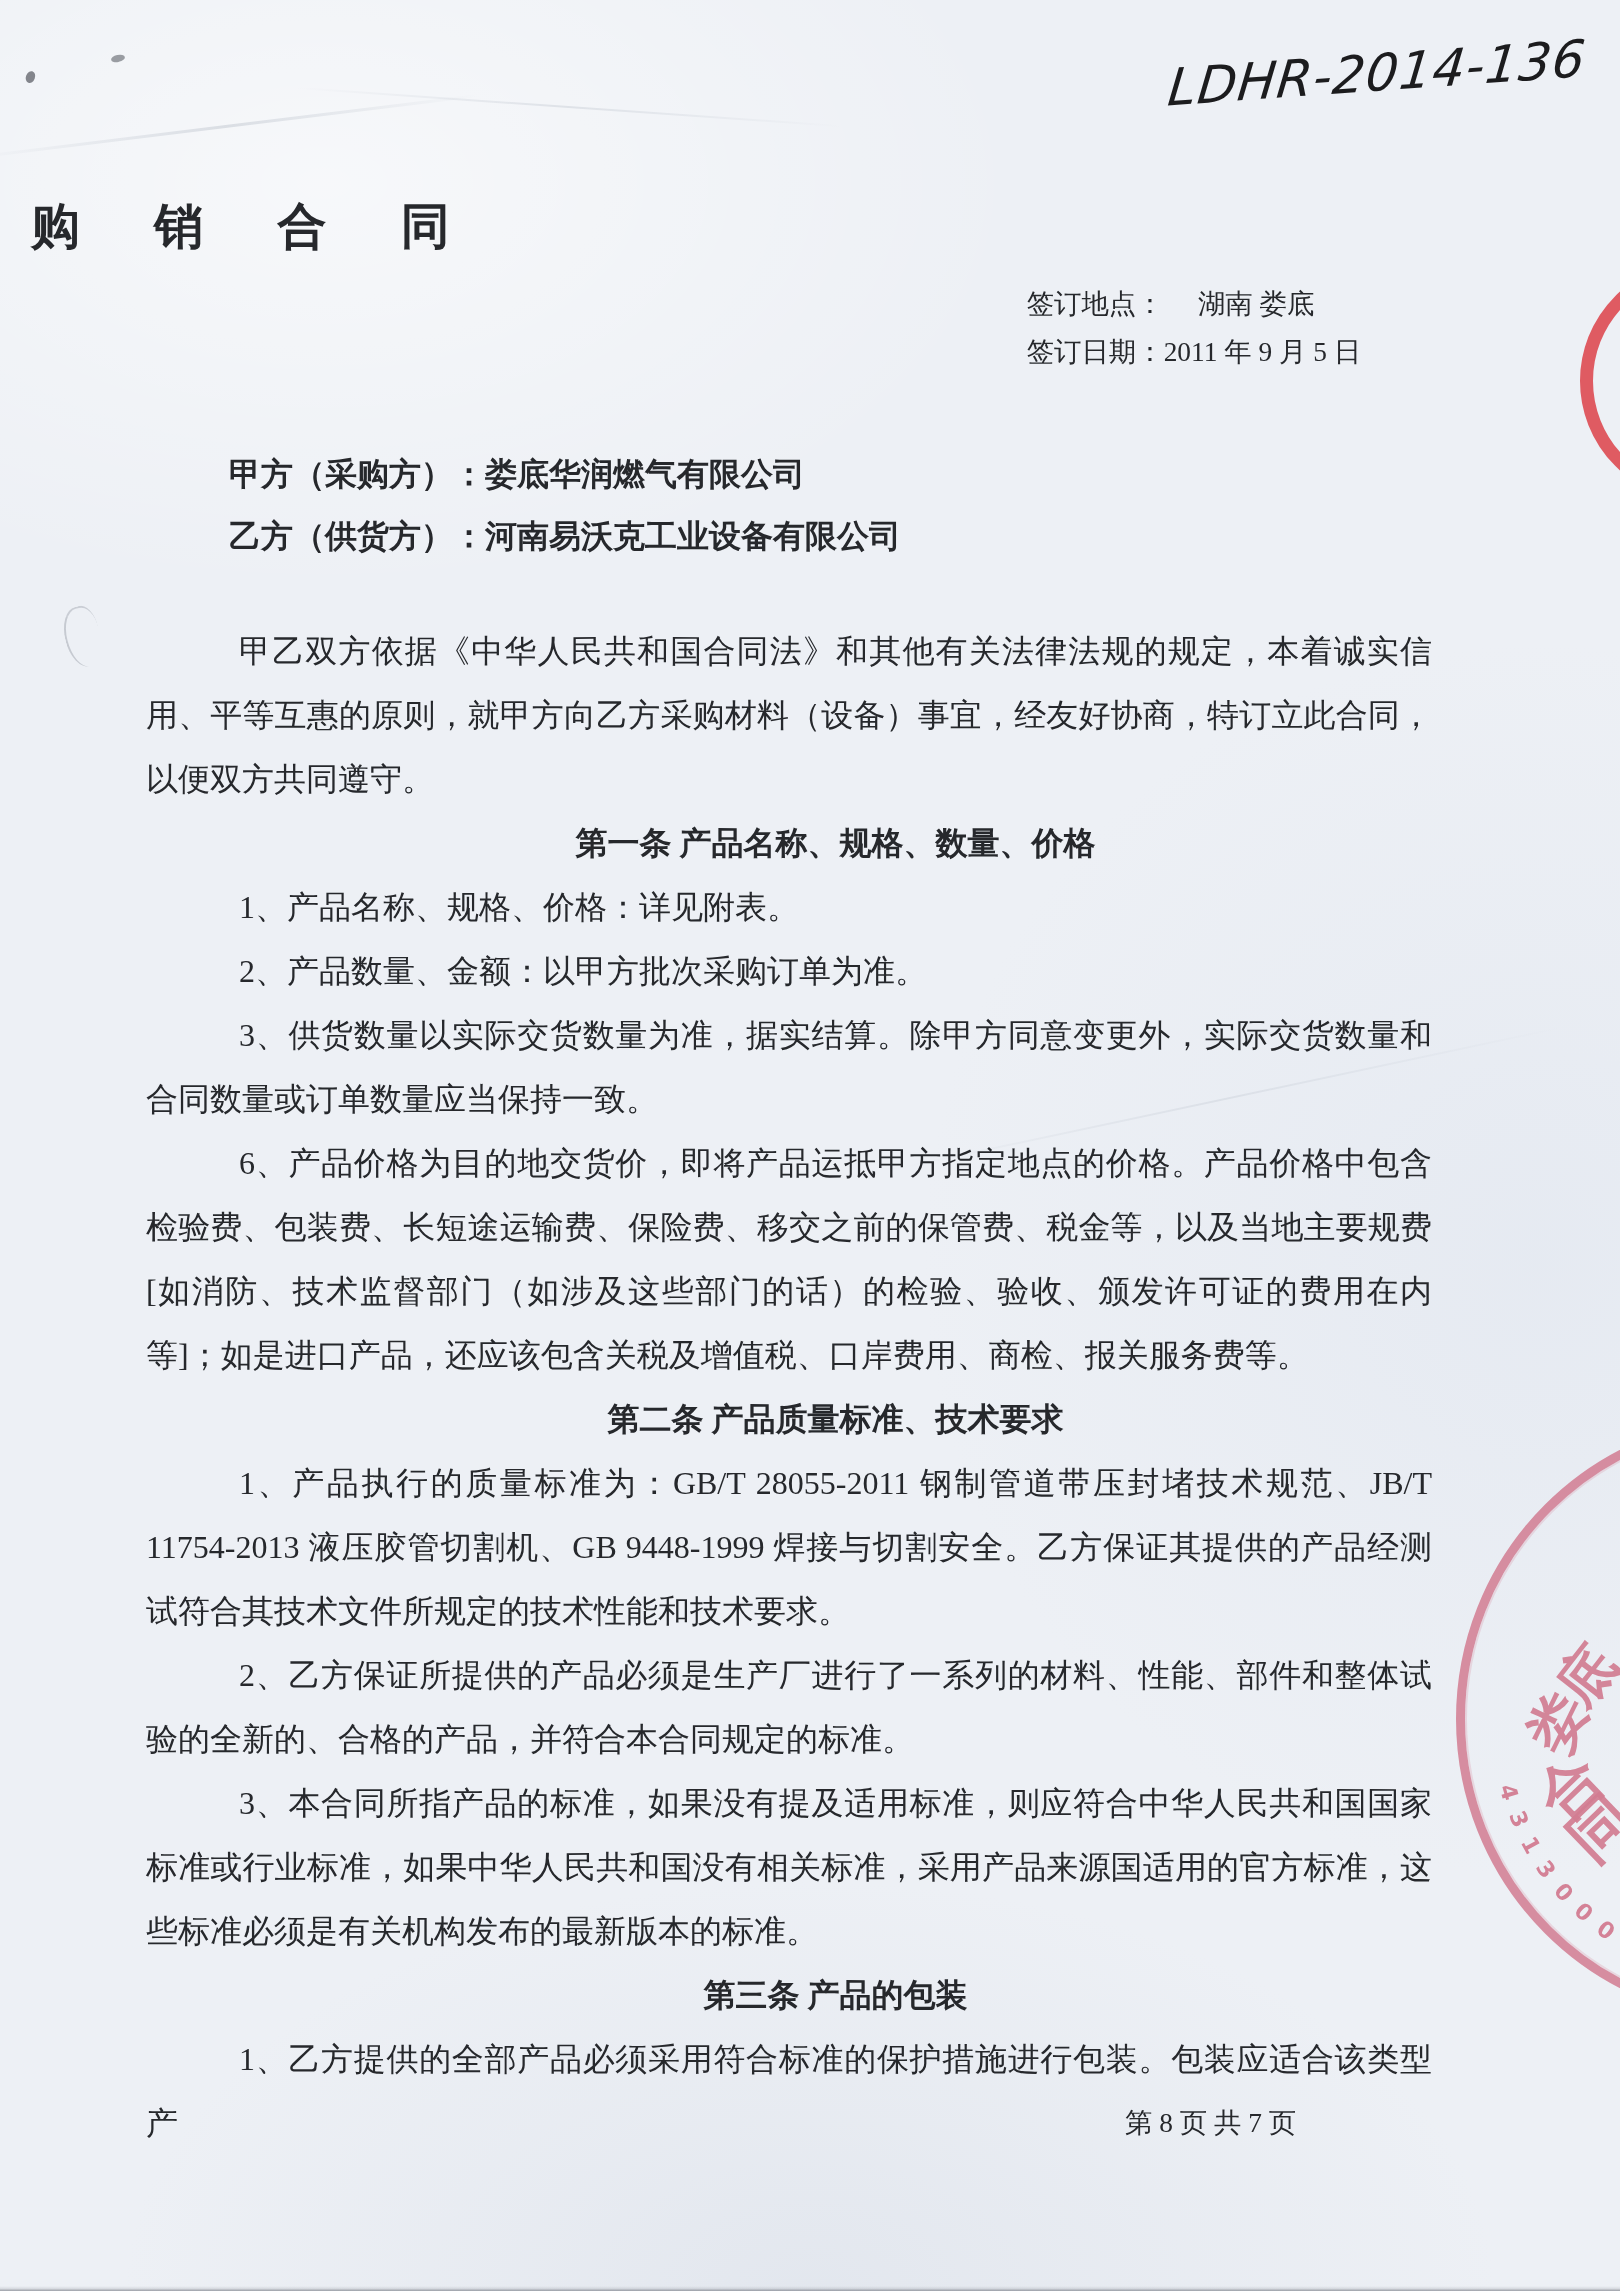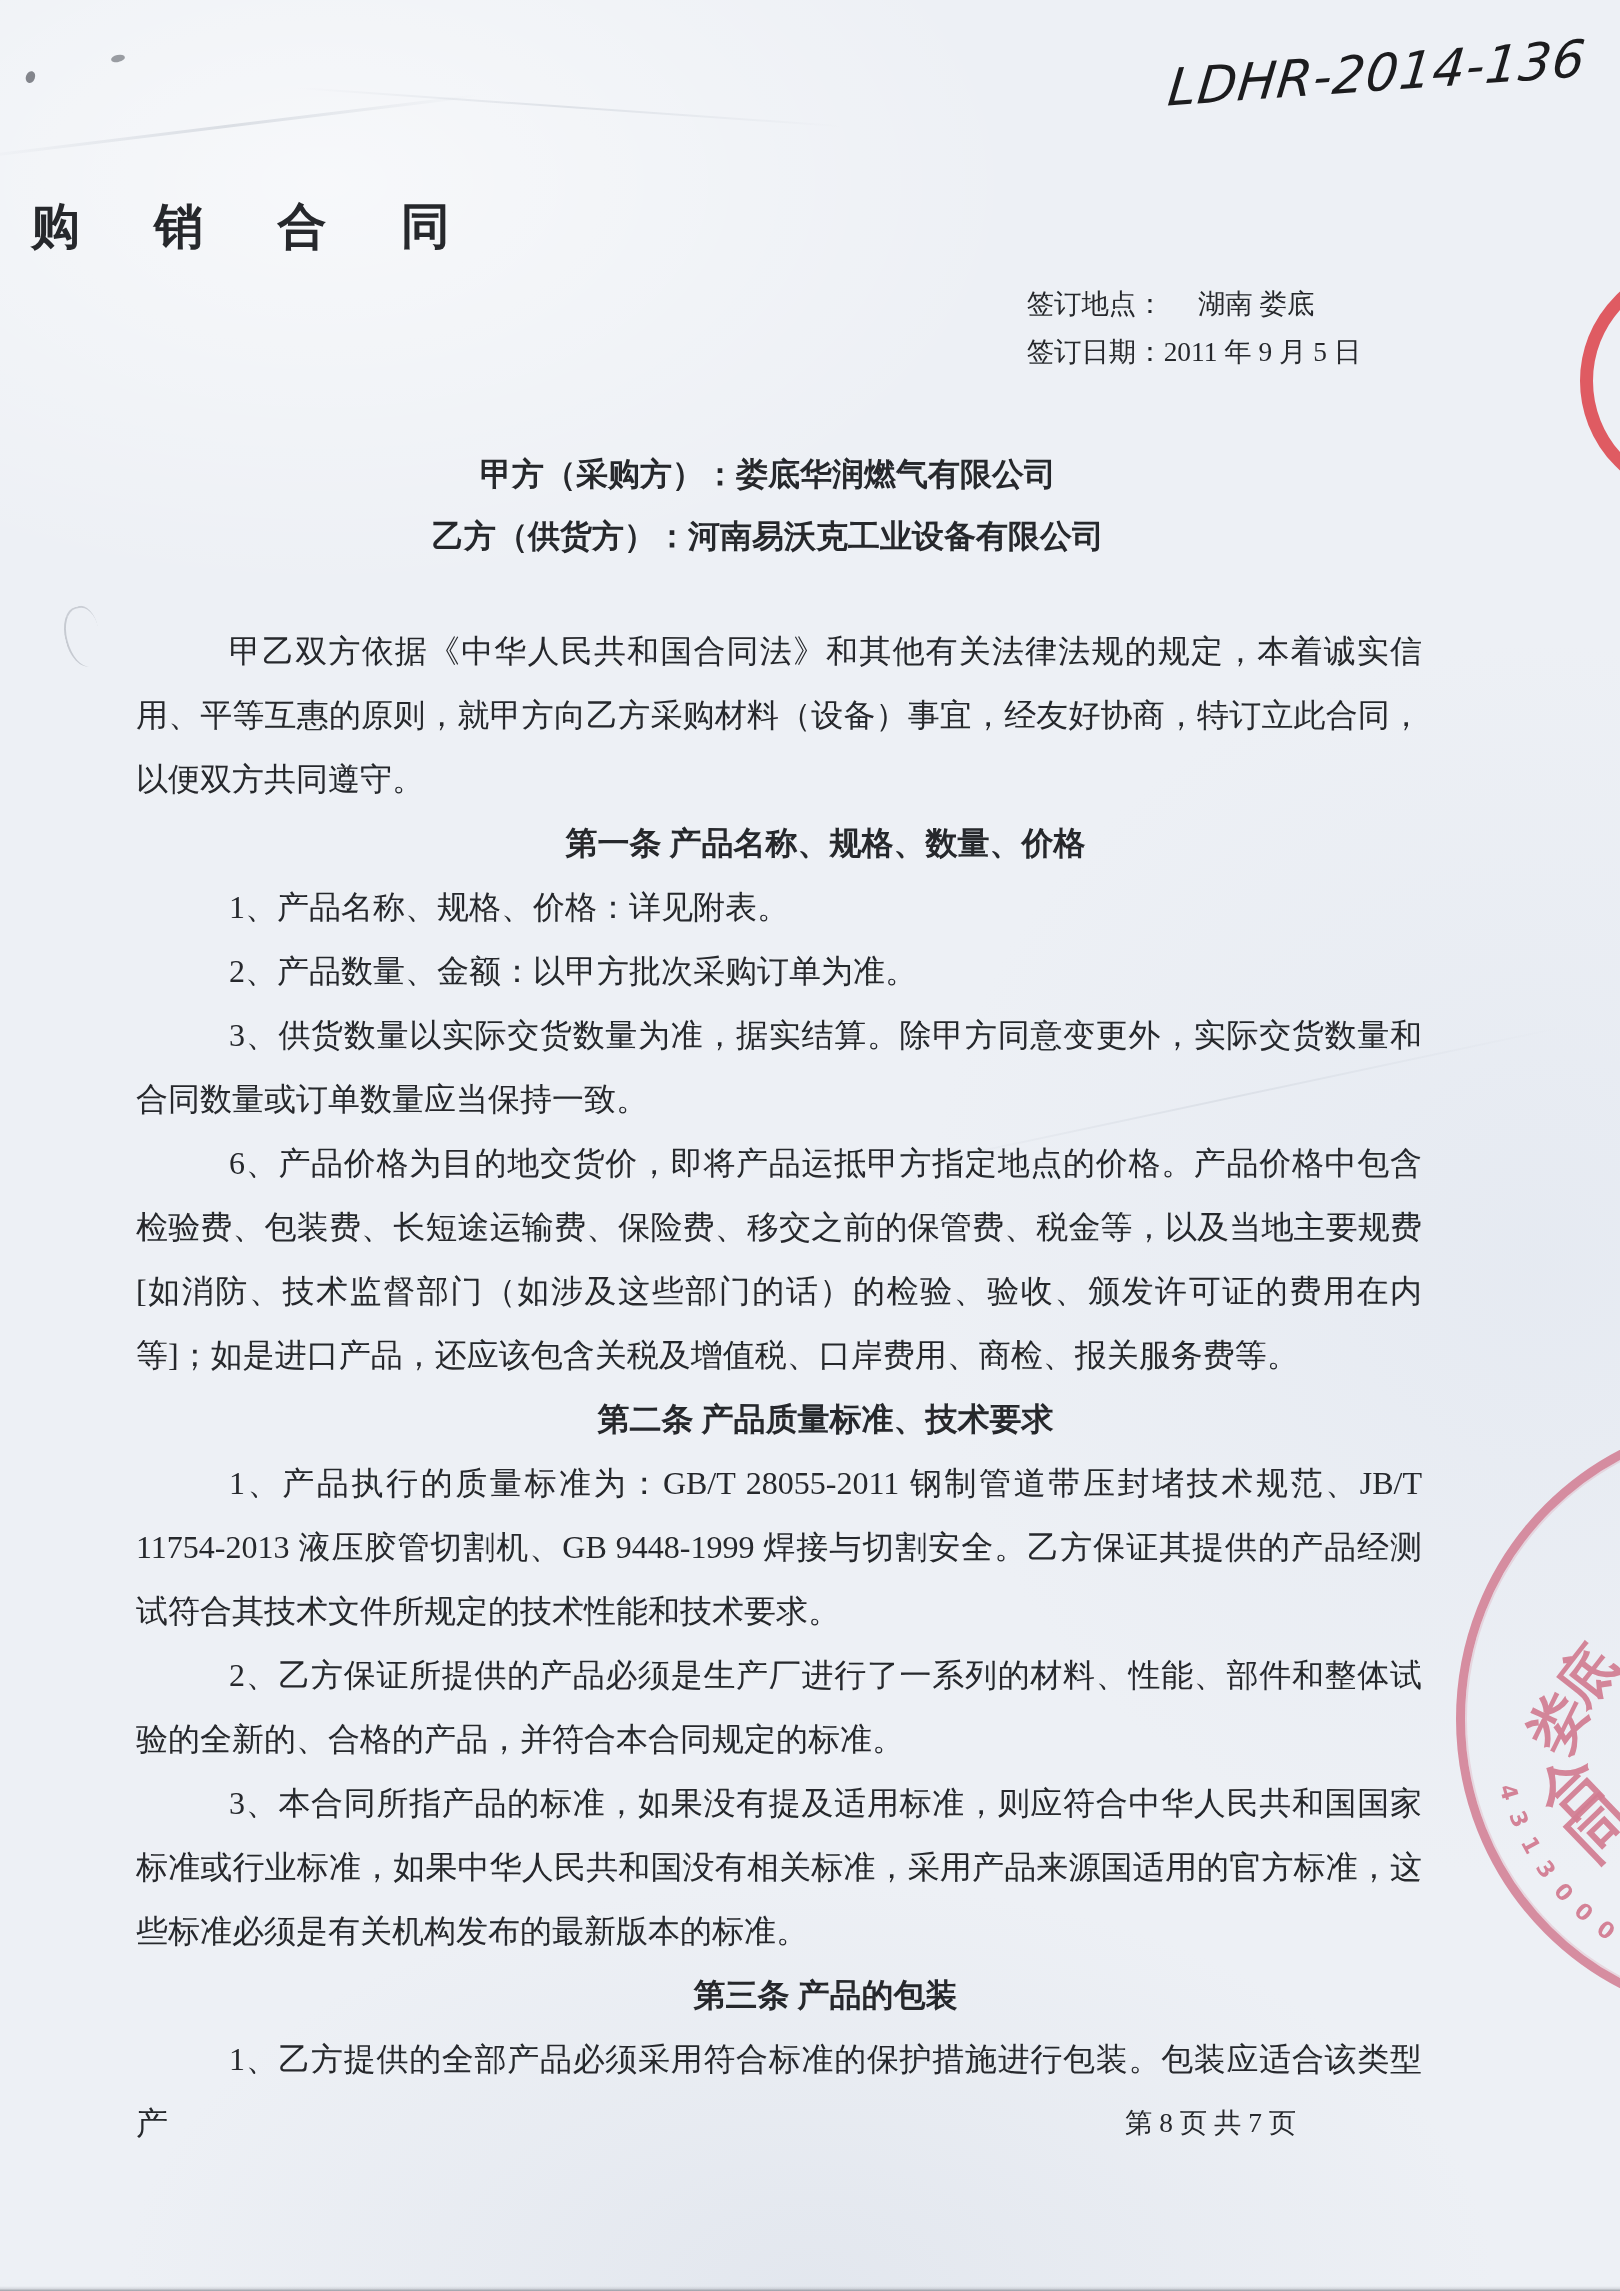--- a/index.html
+++ b/index.html
@@ -52,25 +52,25 @@
 
   .meta{
     position:absolute;left:1012px;top:280px;width:451px;
     font-size:27.4px;line-height:48px;white-space:nowrap;
   }
   .meta .meta-line{display:block;}
   .meta .meta-line.indented{padding-left:14.7px;}
 
   .parties{
     position:absolute;left:229px;top:443px;width:1078px;
-    font-size:32px;font-weight:bold;line-height:62px;white-space:nowrap;text-align:center;
+    font-size:32px;font-weight:bold;line-height:62px;white-space:nowrap;
   }
 
   .body-text{
-    position:absolute;left:136px;top:619px;width:1286px;
+    position:absolute;left:146px;top:619px;width:1286px;
     font-size:32px;line-height:64px;text-align:justify;
   }
   .body-text p{margin:0;text-indent:93px;}
   .body-text p.heading{font-weight:bold;text-align:center;}
 
   .footer{
     position:absolute;left:1125px;top:2105px;
     font-size:27.4px;white-space:nowrap;
   }
 

